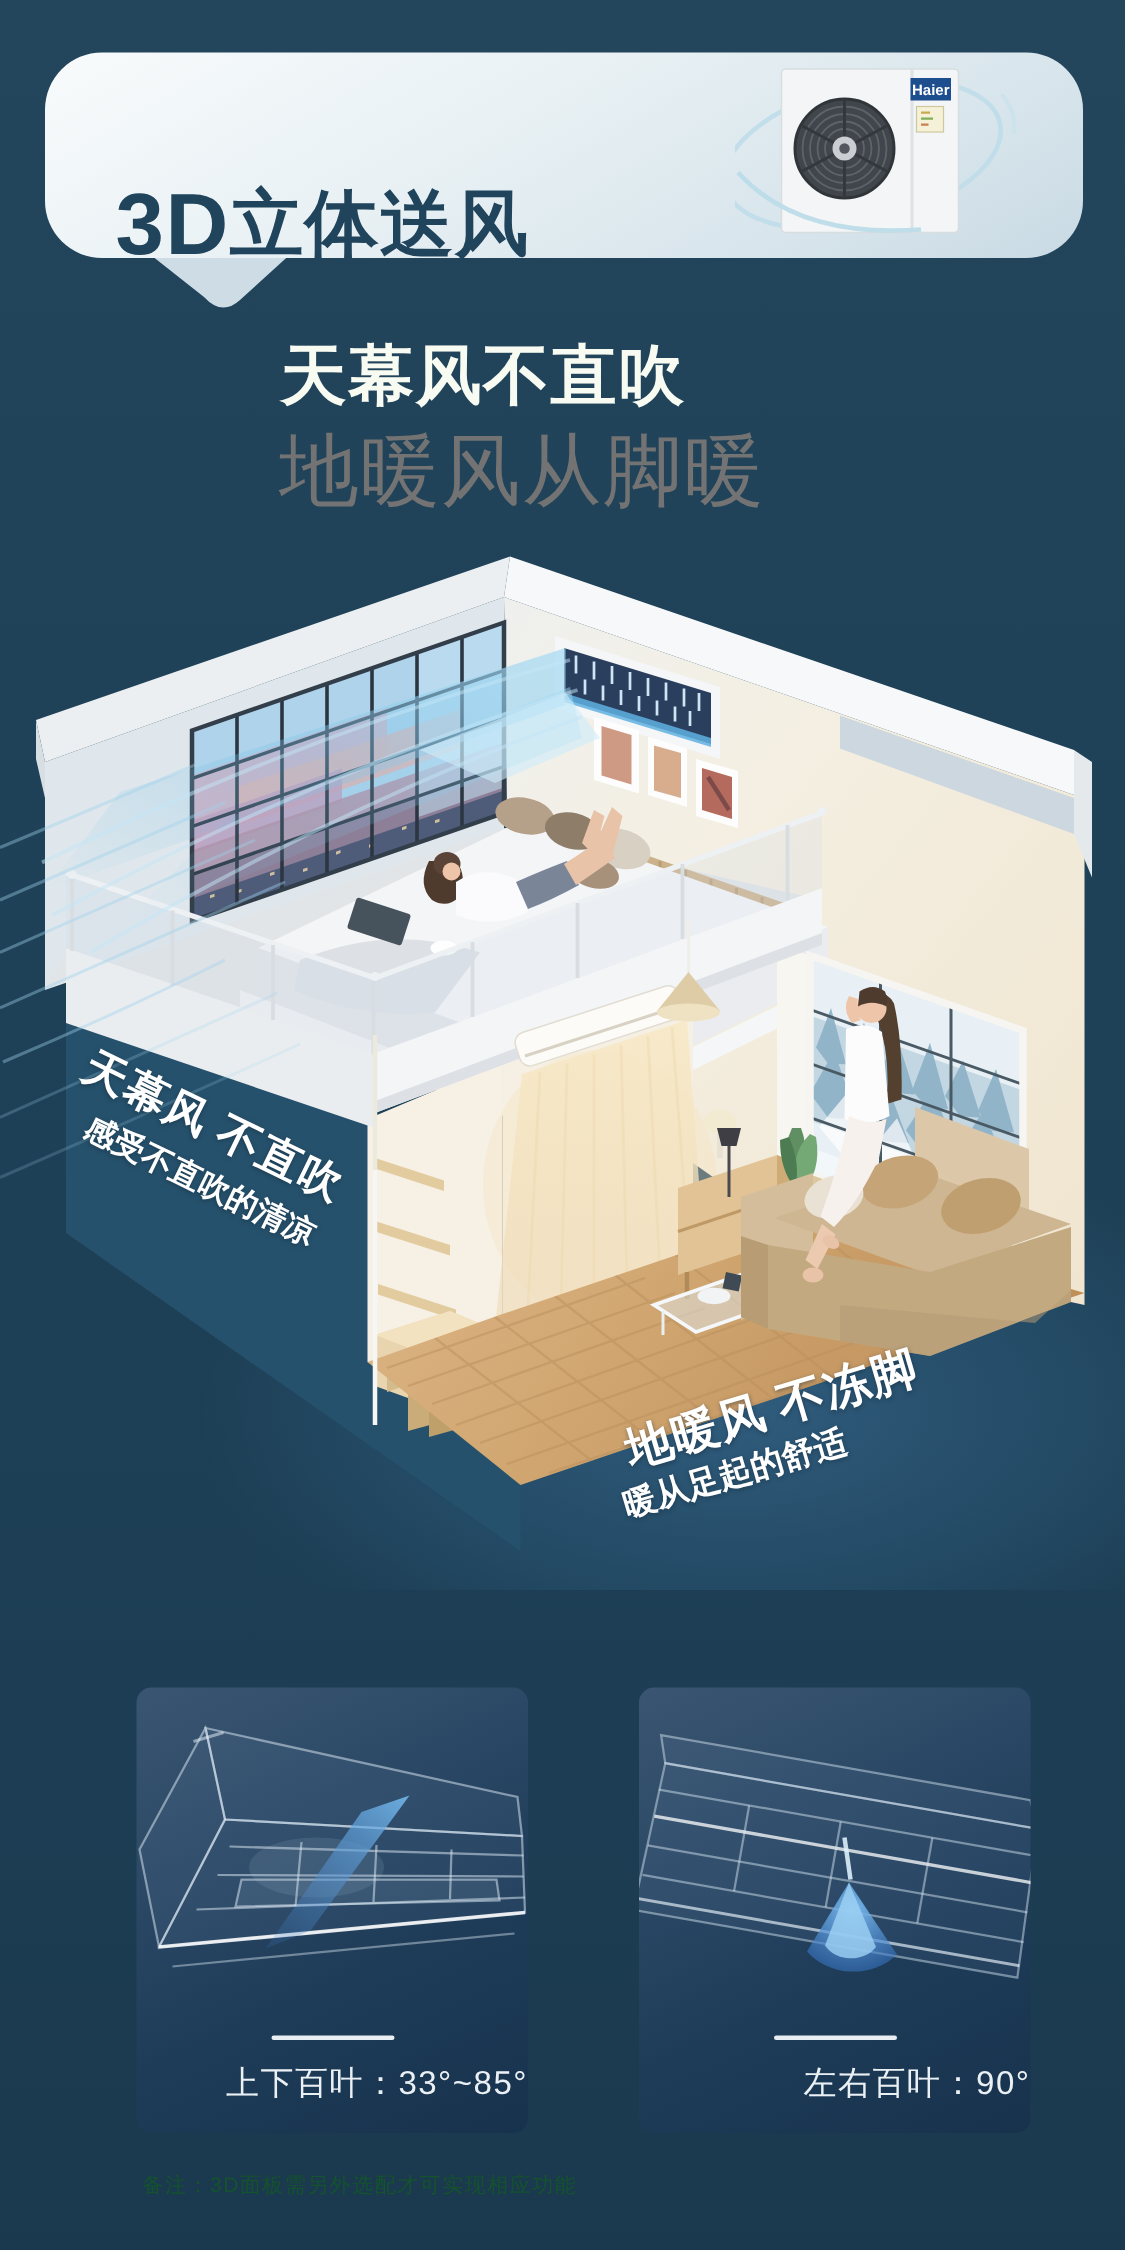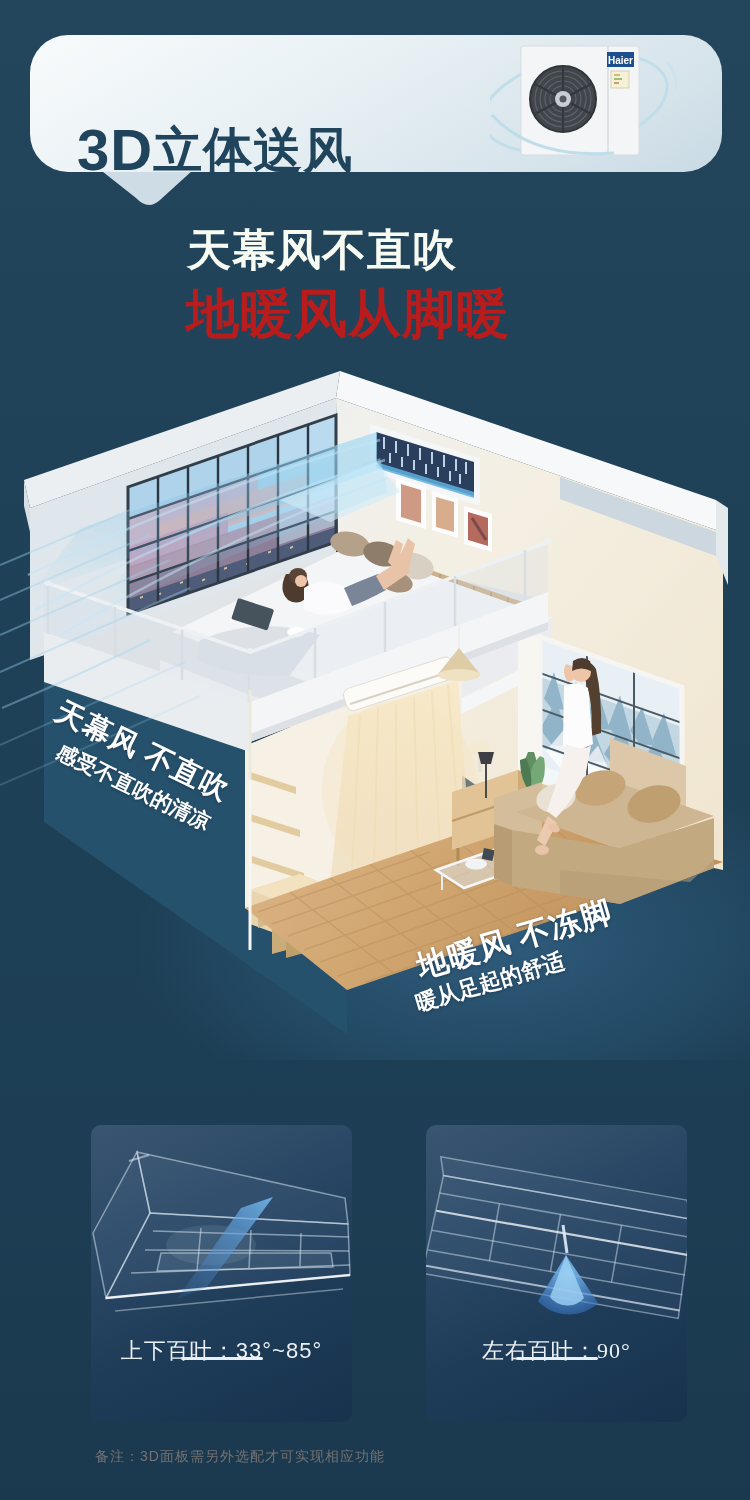--- a/index.html
+++ b/index.html
@@ -7,35 +7,35 @@
   font-family:"Liberation Sans",sans-serif;
   background:linear-gradient(180deg,#23465d 0%,#1f4258 30%,#1e4056 55%,#1c3d53 80%,#1b394e 100%);}
 .abs{position:absolute;}
 
 #banner{left:30px;top:35px;width:692px;height:137px;border-radius:38px;
   background:linear-gradient(150deg,#f8fbfc 0%,#e9f1f4 40%,#d8e5ec 75%,#c9dae4 100%);}
 #bannertail{left:88px;top:168px;}
 #bannertxt{left:77px;top:74px;font-size:49px;font-weight:bold;color:#20445c;letter-spacing:1px;margin-top:42px;}
 
 #h1a{left:187px;top:221px;font-size:44px;font-weight:bold;color:#f8fbf2;letter-spacing:1px;}
-#h1b{left:186px;top:279px;font-size:53px;font-weight:bold;color:#b91c1c;letter-spacing:1px;}
+#h1b{left:186px;top:279px;font-size:53px;font-weight:normal;color:#737373;letter-spacing:1px;}
 
 .lab1{color:#fff;font-weight:bold;text-shadow:0 1px 3px rgba(20,40,55,.5);}
 #t1{left:66px;top:692px;font-size:29px;transform:rotate(26deg);transform-origin:0 0;letter-spacing:1px;}
 #t2{left:64px;top:738px;font-size:21px;transform:rotate(26deg);transform-origin:0 0;}
 #t3{left:412px;top:948px;font-size:31px;transform:rotate(-16.5deg);transform-origin:0 0;letter-spacing:1px;}
 #t4{left:412px;top:990px;font-size:22px;transform:rotate(-16.5deg);transform-origin:0 0;}
 
 .card{top:1125px;width:261px;height:297px;border-radius:10px;
   background:linear-gradient(155deg,#3a5571 0%,#2b4966 32%,#1e3c58 62%,#17324d 100%);}
 #card1{left:91px;}
 #card2{left:426px;}
 .cline{top:1357px;width:82px;height:3px;background:#e9eef2;border-radius:2px;}
-.ctxt{top:1336px;width:261px;text-align:center;color:#eaf0f4;font-size:22px;letter-spacing:1px;}
-#note{left:95px;top:1448px;font-size:14px;color:#737373;letter-spacing:1px;}
+.ctxt{top:1374px;width:261px;text-align:right;color:#eaf0f4;font-size:22px;letter-spacing:1px;}
+#note{left:95px;top:1448px;font-size:14px;color:#14532d;letter-spacing:1px;}
 </style>
 </head>
 <body>
 
 <svg class="abs" id="bannertail" width="120" height="45" viewBox="0 0 120 45">
   <path d="M10,0 L105,2 L72,32 Q60,43 48,30 Z" fill="#cddce5"></path>
 </svg>
 <div class="abs" id="banner"></div>
 <div class="abs" id="bannertxt"><span style="font-size:58px;vertical-align:-3px;">3D</span>立体送风</div>
 
@@ -470,14 +470,14 @@
       <line x1="0" y1="-26" x2="0" y2="32"></line>
     <line x1="62" y1="-26" x2="62" y2="32"></line>
   </g>
   <path d="M140,130 L112,176 A38,32 0 0 0 172,178 Z" fill="url(#cfan)"></path>
   <path d="M140,130 L124,172 A20,17 0 0 0 158,173 Z" fill="#9fd2f4" opacity="0.8"></path>
   <line x1="137" y1="100" x2="141" y2="128" stroke="rgba(220,238,250,0.9)" stroke-width="3"></line>
 </svg>
 <div class="abs cline" style="left:181px;"></div>
 <div class="abs cline" style="left:516px;"></div>
 <div class="abs ctxt" style="left:91px;">上下百叶：33°~85°</div>
-<div class="abs ctxt" style="left:426px;font-family:Liberation Serif, serif;">左右百叶：90°</div>
+<div class="abs ctxt" style="left:426px;">左右百叶：90°</div>
 <div class="abs" id="note">备注：3D面板需另外选配才可实现相应功能</div>
 
 </body></html>

